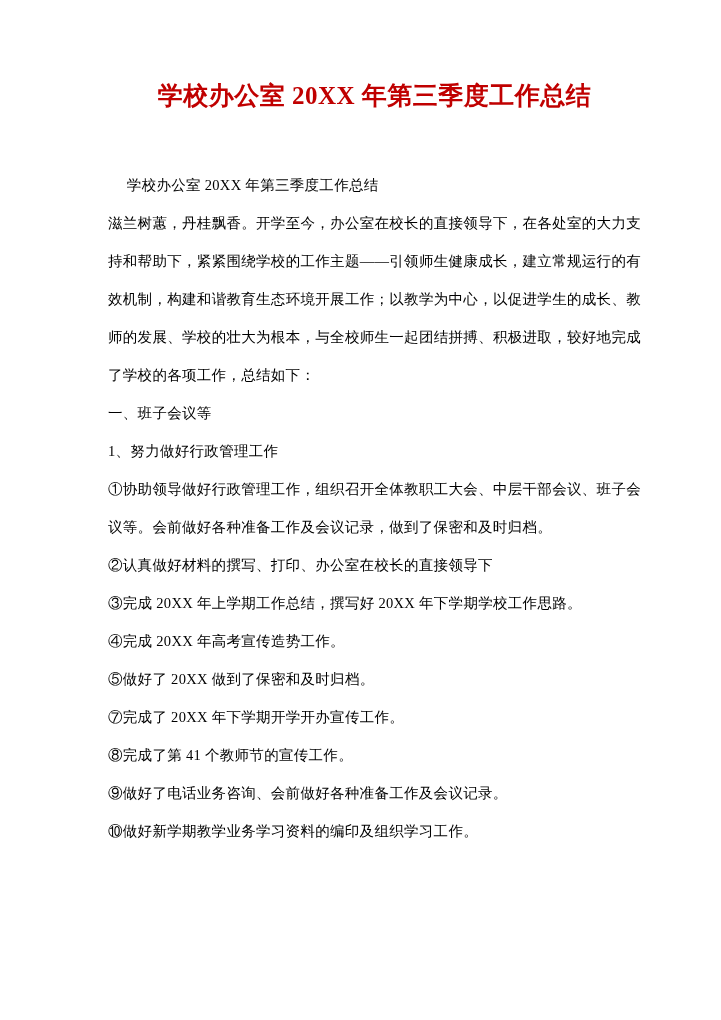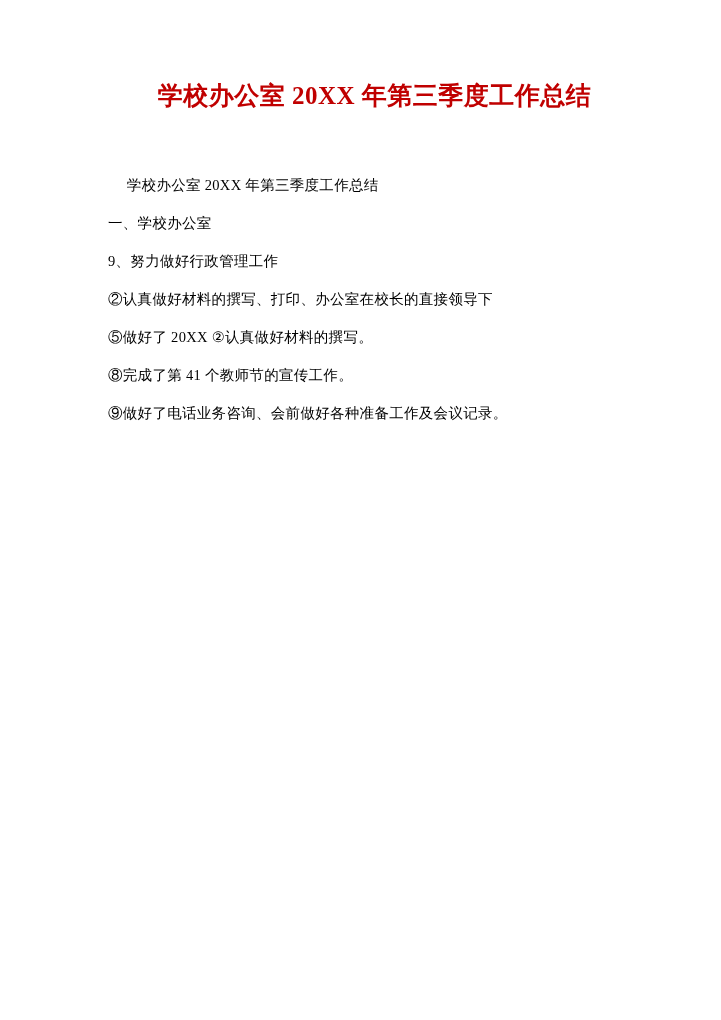--- a/index.html
+++ b/index.html
@@ -46,21 +46,27 @@
 </style>
 </head>
 <body>
 
 <div class="page">
 
   <h1 class="doc-title" style="color: rgb(192, 0, 0);">学校办公室 20XX 年第三季度工作总结</h1>
 
   <div class="doc-body">
     <p class="para-subtitle">学校办公室 20XX 年第三季度工作总结</p>
-    <p>一、学校办公室</p>
-    <p>9、努力做好行政管理工作</p>
+    <p>滋兰树蕙，丹桂飘香。开学至今，办公室在校长的直接领导下，在各处室的大力支持和帮助下，紧紧围绕学校的工作主题——引领师生健康成长，建立常规运行的有效机制，构建和谐教育生态环境开展工作；以教学为中心，以促进学生的成长、教师的发展、学校的壮大为根本，与全校师生一起团结拼搏、积极进取，较好地完成了学校的各项工作，总结如下：</p>
+    <p>一、班子会议等</p>
+    <p>1、努力做好行政管理工作</p>
+    <p>①协助领导做好行政管理工作，组织召开全体教职工大会、中层干部会议、班子会议等。会前做好各种准备工作及会议记录，做到了保密和及时归档。</p>
     <p>②认真做好材料的撰写、打印、办公室在校长的直接领导下</p>
-    <p>⑤做好了 20XX ②认真做好材料的撰写。</p>
+    <p>③完成 20XX 年上学期工作总结，撰写好 20XX 年下学期学校工作思路。</p>
+    <p>④完成 20XX 年高考宣传造势工作。</p>
+    <p>⑤做好了 20XX 做到了保密和及时归档。</p>
+    <p>⑦完成了 20XX 年下学期开学开办宣传工作。</p>
     <p>⑧完成了第 41 个教师节的宣传工作。</p>
     <p>⑨做好了电话业务咨询、会前做好各种准备工作及会议记录。</p>
+    <p>⑩做好新学期教学业务学习资料的编印及组织学习工作。</p>
   </div>
 
 </div>
 
 </body></html>

